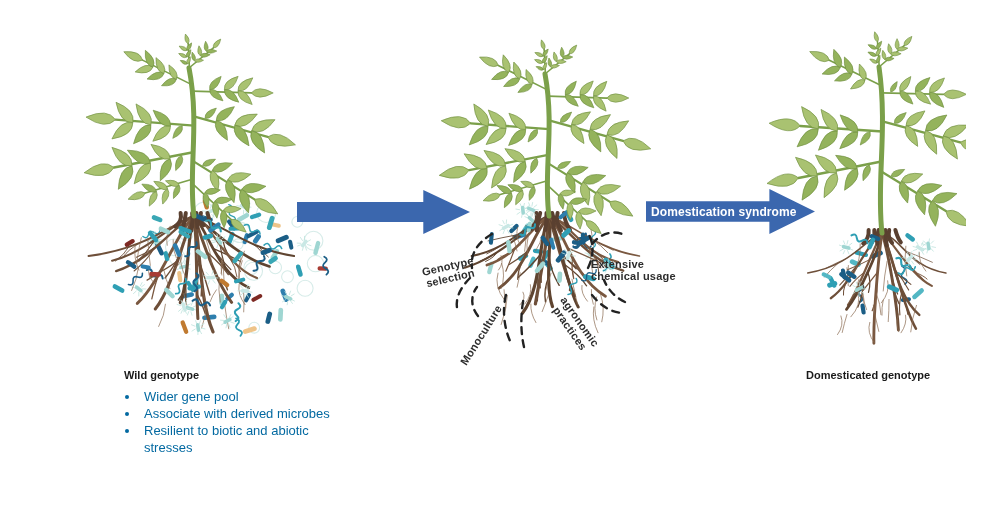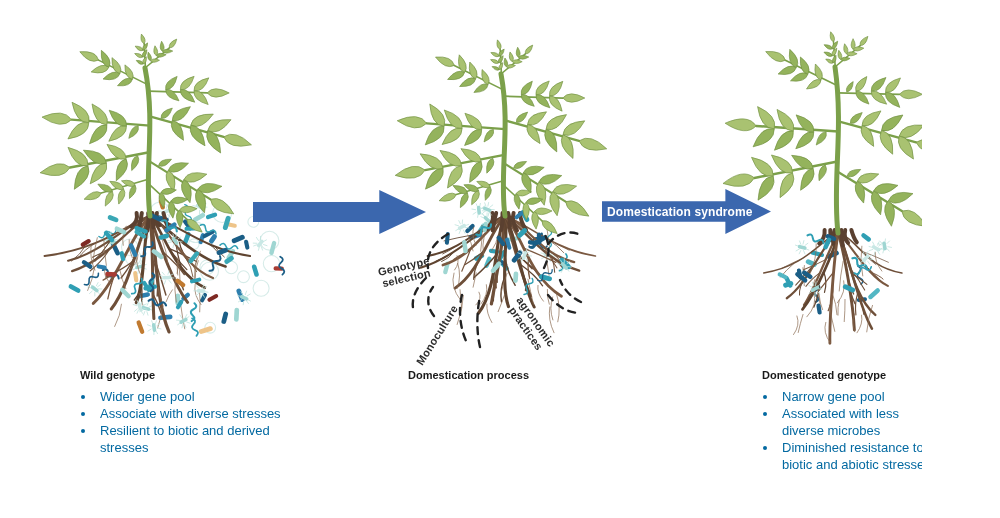--- a/index.html
+++ b/index.html
@@ -1,18 +1,19 @@
 <!DOCTYPE html>
 <html><head>
 <meta charset="utf-8">
 <style>
   html,body{margin:0;padding:0;background:#ffffff;}
   .canvas{
     position:relative;width:922px;height:518px;background:#ffffff;overflow:hidden;
     font-family:"Liberation Sans", sans-serif;
+    margin-left:44px;
   }
   svg.fig{position:absolute;left:0;top:0;}
   
   .arrow{
     position:absolute;background:#3B67AE;
     clip-path:polygon(0 27%,73% 27%,73% 0,100% 50%,73% 100%,73% 73%,0 73%);
   }
   .arrow1{left:253px;top:190px;width:173px;height:44px;}
   .arrow2{left:602px;top:189px;width:169px;height:45px;}
   .arrow-label{
@@ -943,36 +944,31 @@
 
   <div class="arrow arrow1"></div>
 
   <div class="arrow arrow2">
     <span class="arrow-label">Domestication syndrome</span>
   </div>
 
   <div class="zone-label lbl-genotype">Genotype selection</div>
   <div class="zone-label lbl-mono">Monoculture</div>
   <div class="zone-label lbl-agro">agronomic practices</div>
+  <div class="zone-label lbl-chem">Extensive chemical usage</div>
 
   <div class="col col-wild">
     <h3>Wild genotype</h3>
     <ul>
         <li>Wider gene pool</li>
-        <li>Associate with diverse stresses</li>
-        <li>Resilient to biotic and derived stresses</li>
+        <li>Associate with derived microbes</li>
+        <li>Resilient to biotic and abiotic stresses</li>
       </ul>
   </div>
 
   <div class="col col-process">
-    <h3>Domestication process</h3>
   </div>
 
   <div class="col col-dom">
     <h3>Domesticated genotype</h3>
-    <ul>
-        <li>Narrow gene pool</li>
-        <li>Associated with less diverse microbes</li>
-        <li>Diminished resistance to biotic and abiotic stresses</li>
-      </ul>
   </div>
 
 </div>
 
 </body></html>

